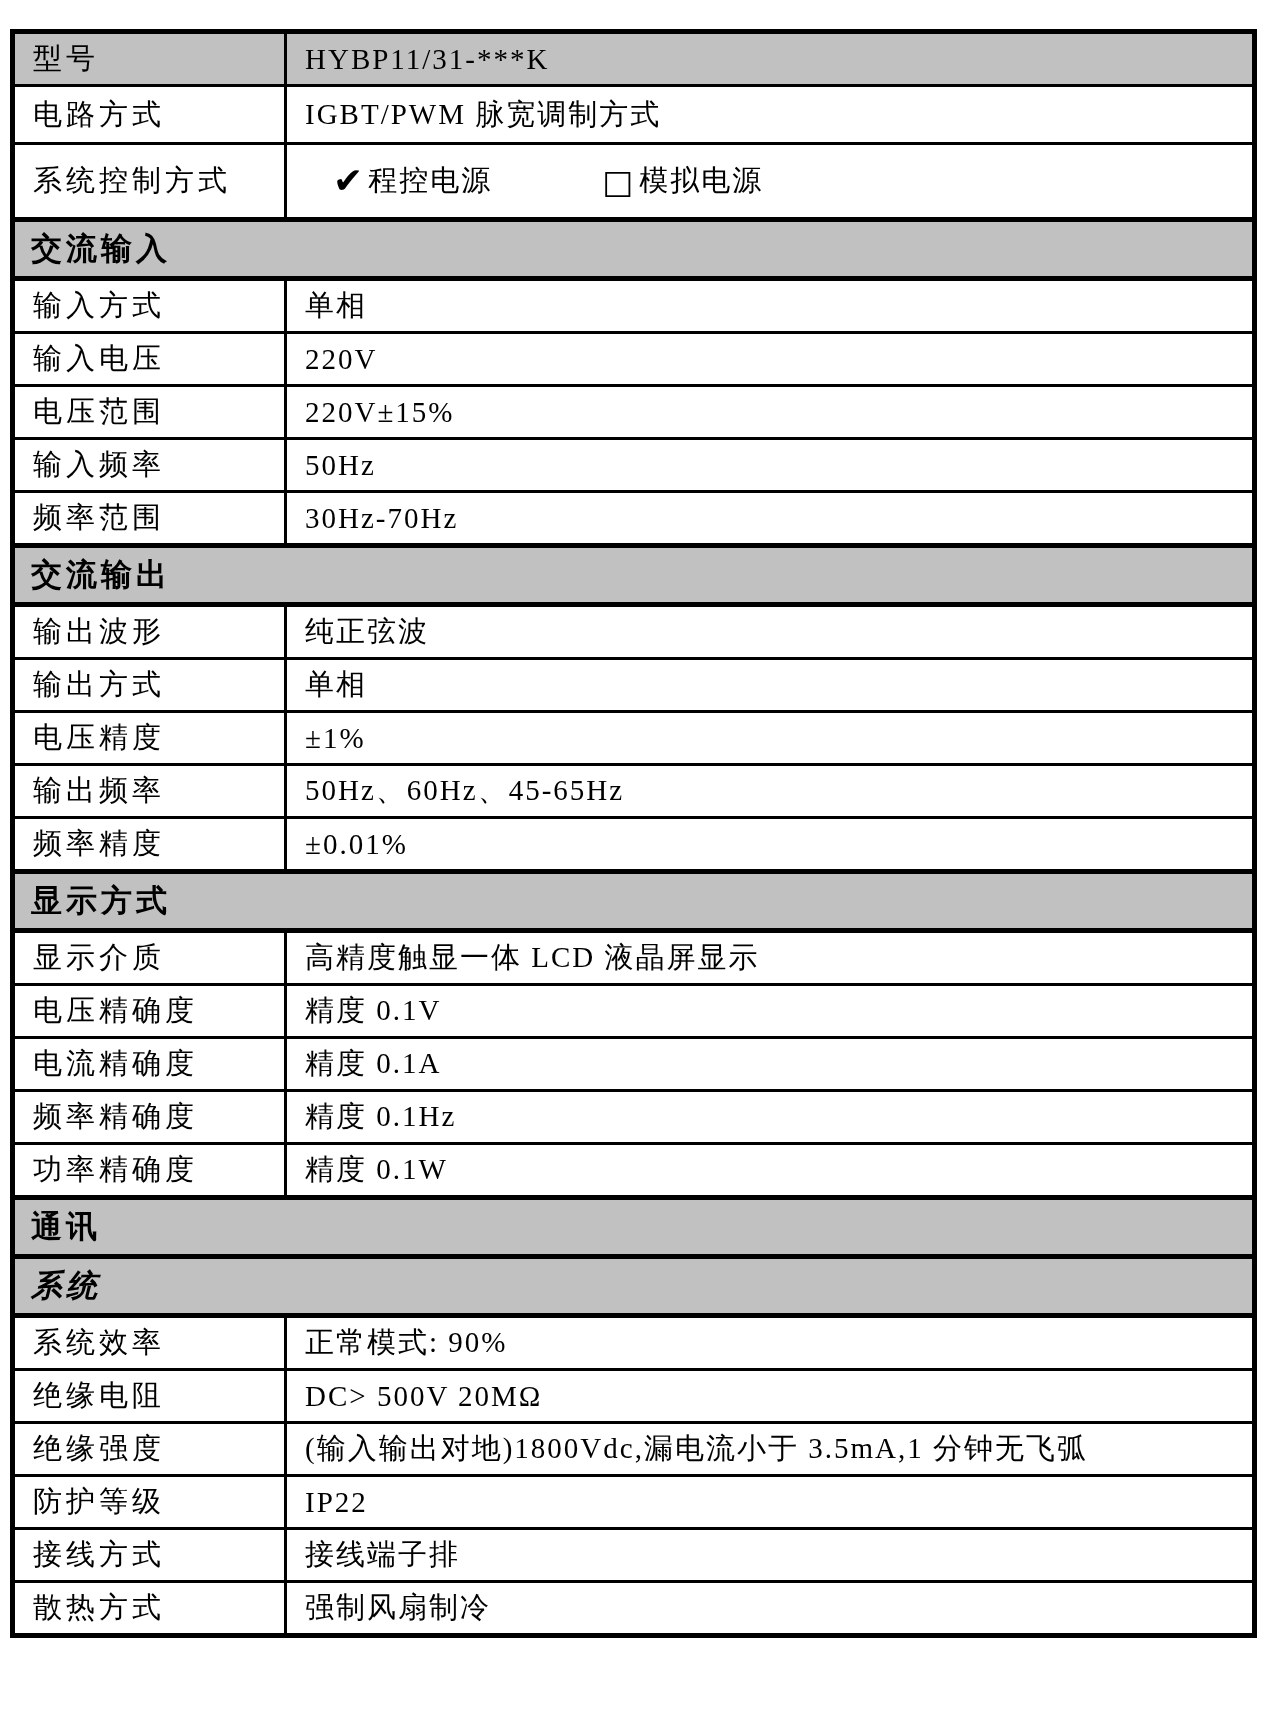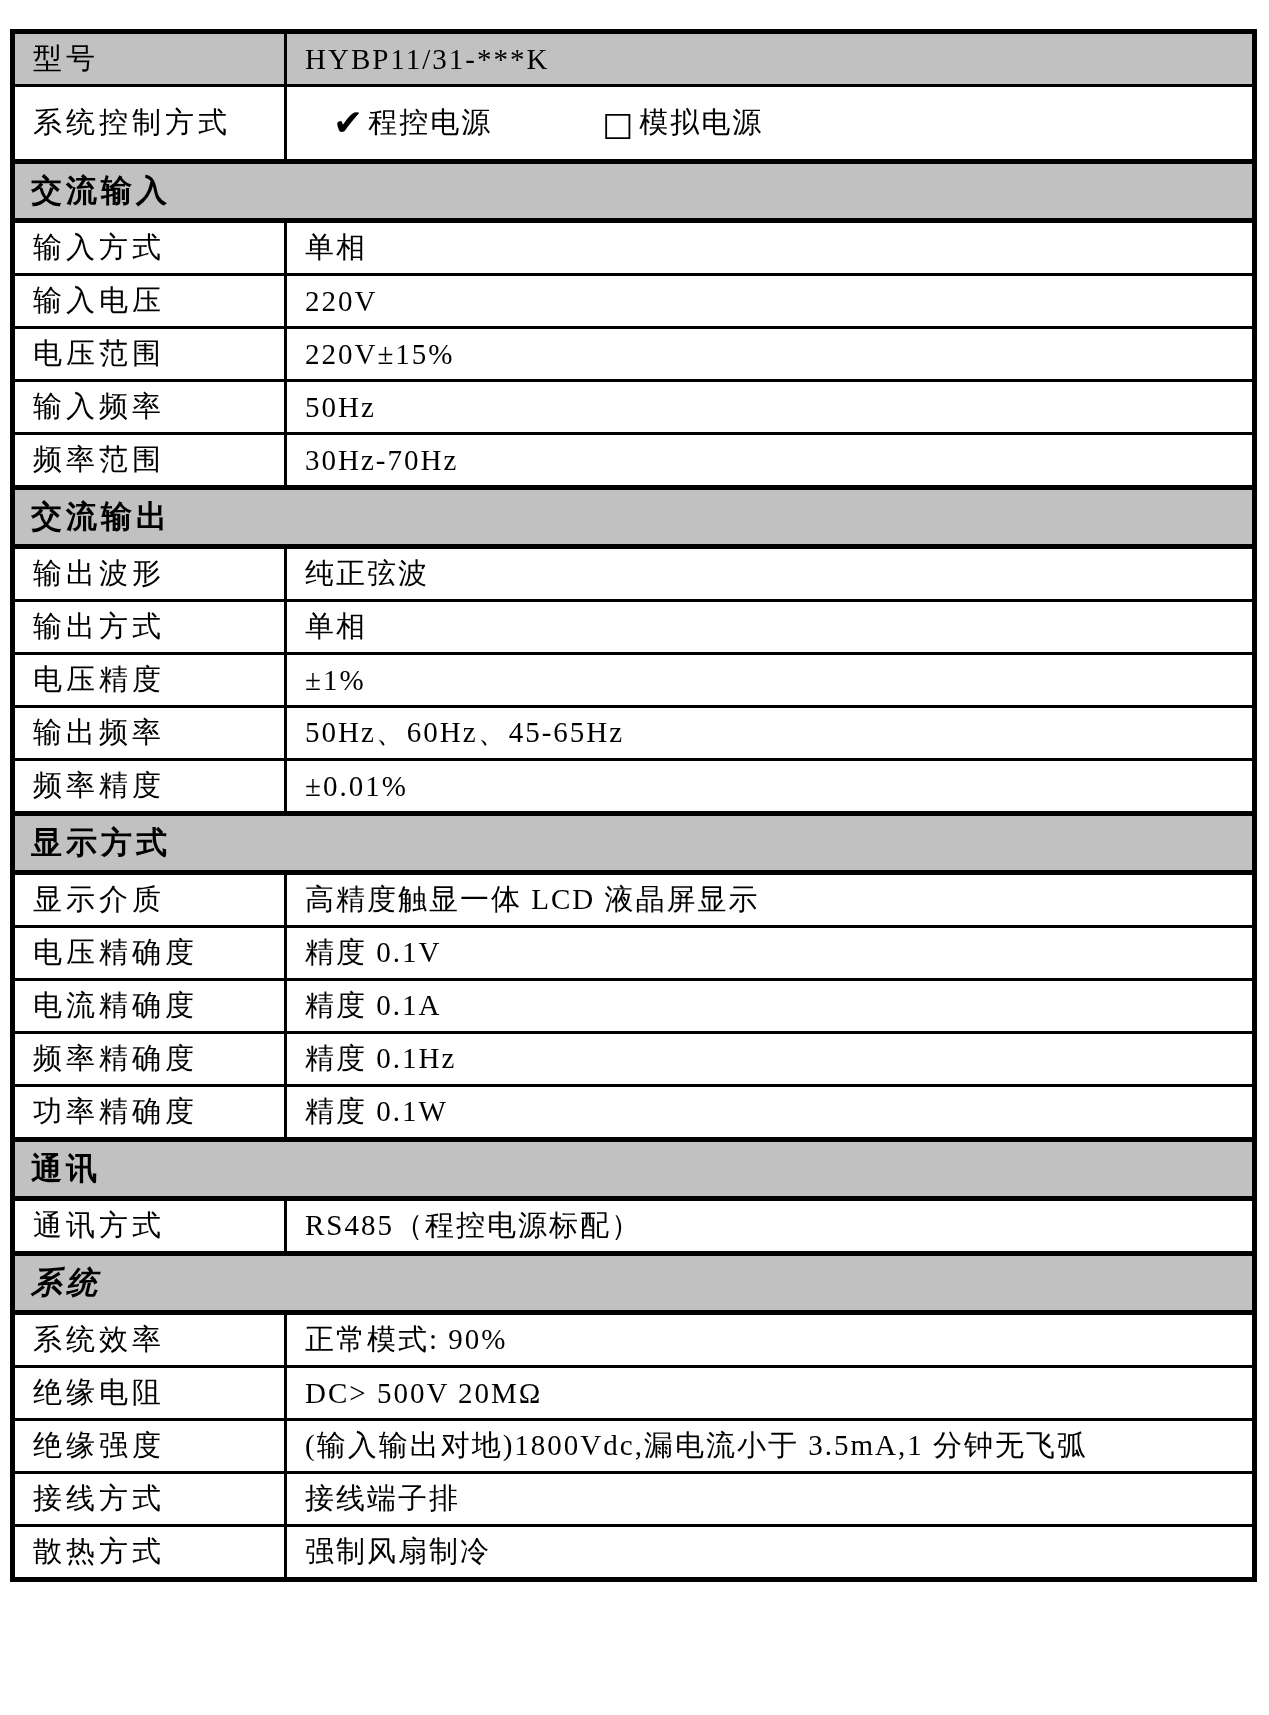--- a/index.html
+++ b/index.html
@@ -75,20 +75,24 @@
 </head>
 <body>
 
 <div class="page">
   <table class="spec">
     <tbody>
         <tr class="shaded" style="height: 52px;">
           <td class="label">型号</td>
           <td class="value">HYBP11/31-***K</td>
         </tr>
+        <tr style="height: 58px;">
+          <td class="label">电路方式</td>
+          <td class="value">IGBT/PWM 脉宽调制方式</td>
+        </tr>
         <tr style="height: 76px;">
           <td class="label">系统控制方式</td>
           <td class="value control"><span class="opt">
               <span class="check">✔</span>
               <span>程控电源</span>
             </span><span class="opt">
               <span class="box">□</span>
               <span>模拟电源</span>
             </span></td>
         </tr>
@@ -157,38 +161,38 @@
           <td class="label">频率精确度</td>
           <td class="value">精度 0.1Hz</td>
         </tr>
         <tr style="height: 44px;">
           <td class="label">功率精确度</td>
           <td class="value">精度 0.1W</td>
         </tr>
         <tr class="section" style="height: 46px;">
           <td colspan="2">通讯</td>
         </tr>
-        <tr style="height: 44px;">
-          <td class="label">通讯方式</td>
-          <td class="value">RS485（程控电源标配）</td>
-        </tr>
         <tr class="section" style="height: 46px; font-style: italic;">
           <td colspan="2">系统</td>
         </tr>
         <tr style="height: 44px;">
           <td class="label">系统效率</td>
           <td class="value">正常模式: 90%</td>
         </tr>
         <tr style="height: 44px;">
           <td class="label">绝缘电阻</td>
           <td class="value">DC&gt; 500V 20MΩ</td>
         </tr>
         <tr style="height: 44px; font-family: Liberation Serif, serif;">
           <td class="label">绝缘强度</td>
           <td class="value">(输入输出对地)1800Vdc,漏电流小于 3.5mA,1 分钟无飞弧</td>
+        </tr>
+        <tr style="height: 44px;">
+          <td class="label">防护等级</td>
+          <td class="value">IP22</td>
         </tr>
         <tr style="height: 44px;">
           <td class="label">接线方式</td>
           <td class="value">接线端子排</td>
         </tr>
         <tr style="height: 44px;">
           <td class="label">散热方式</td>
           <td class="value">强制风扇制冷</td>
         </tr>
       </tbody>

